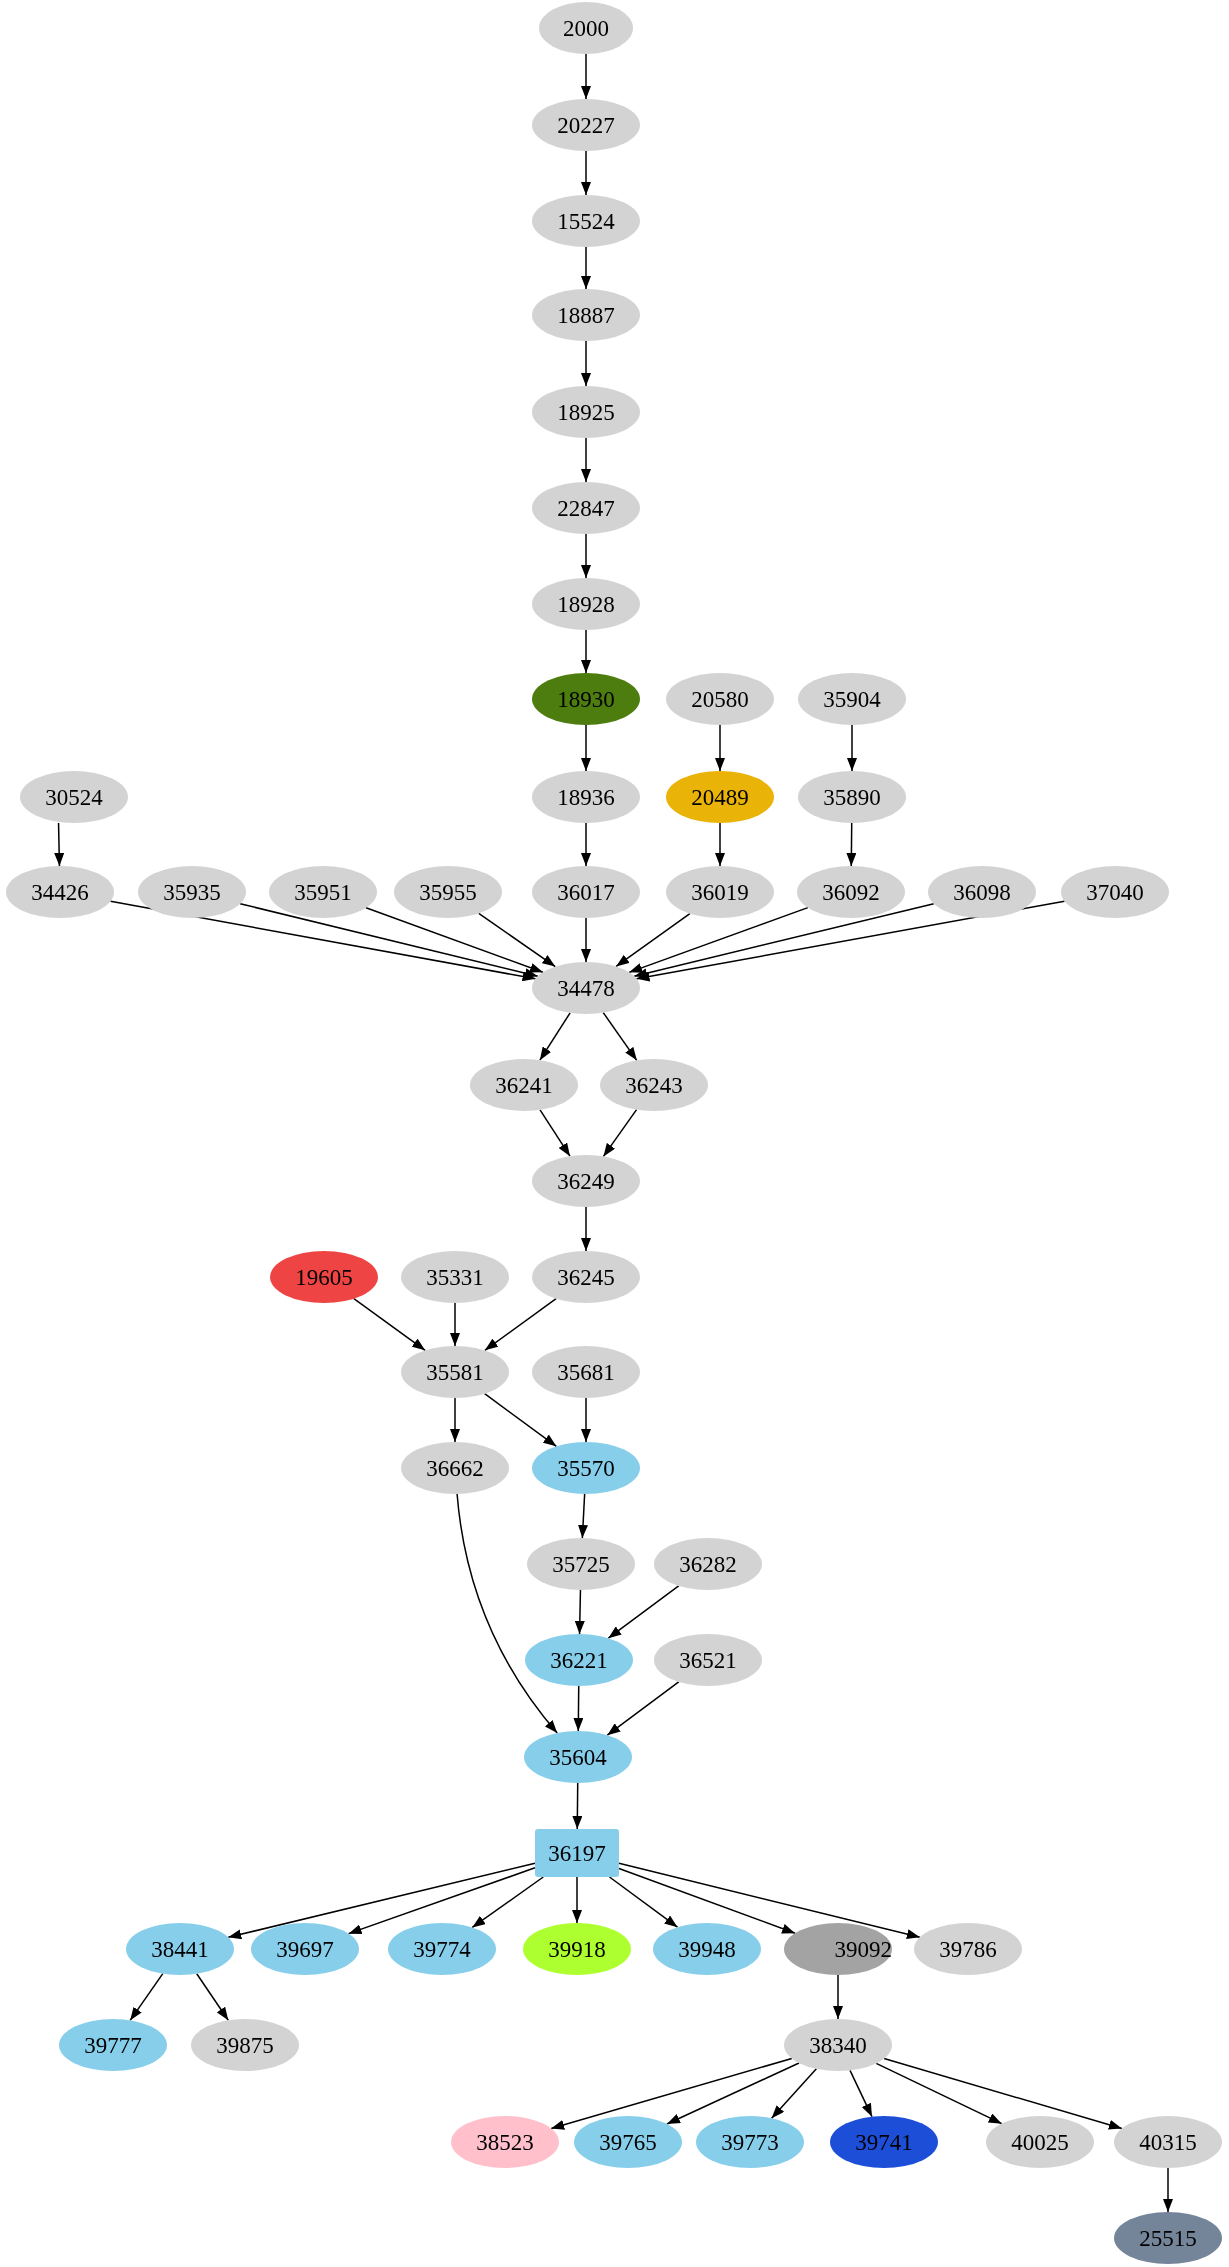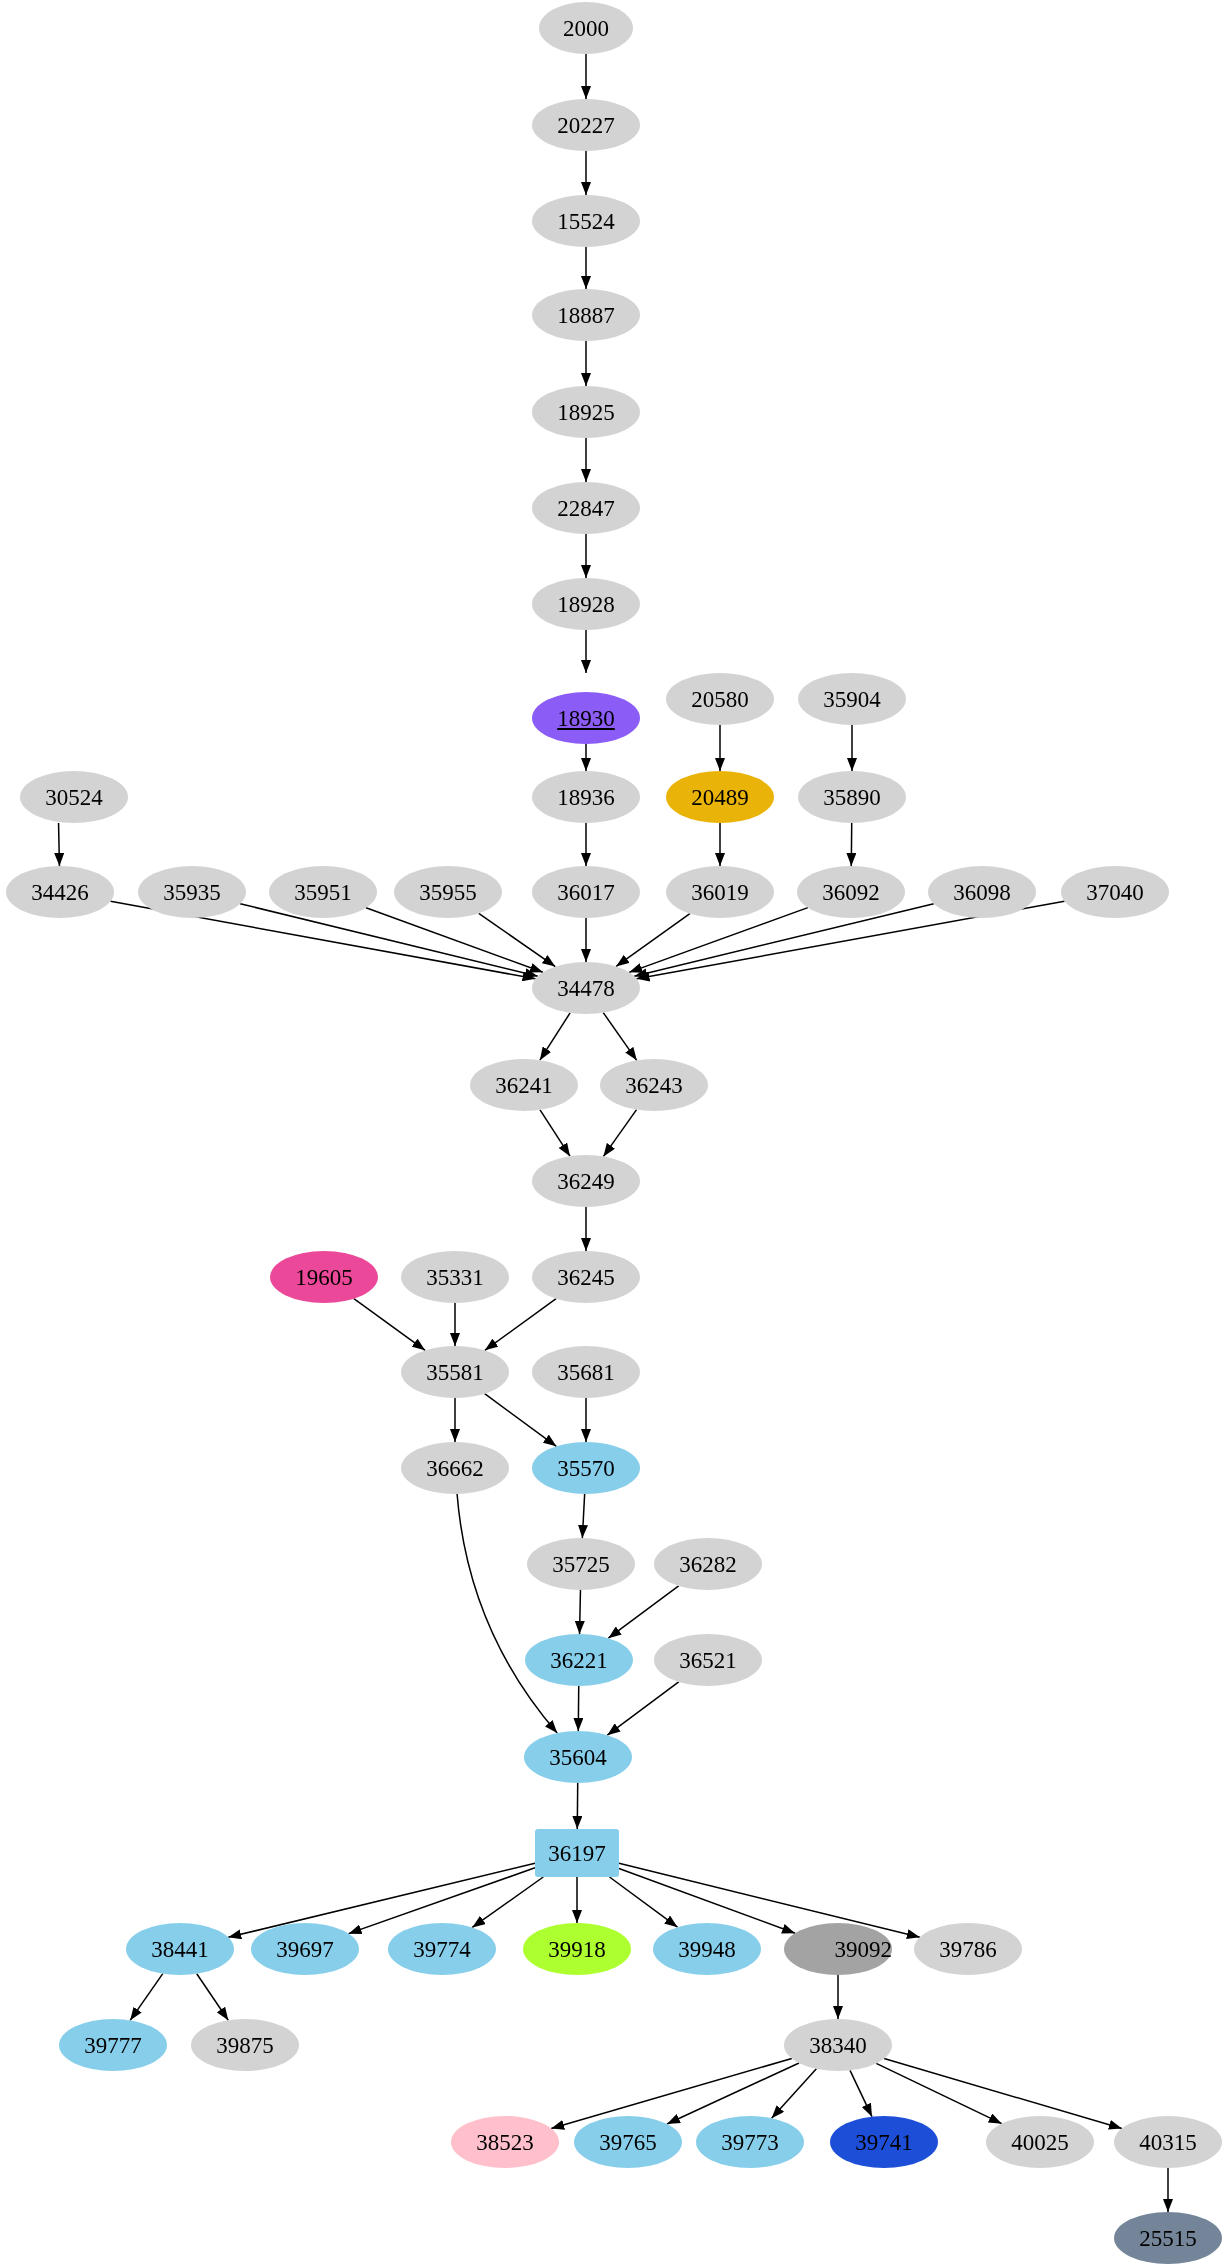--- a/index.html
+++ b/index.html
@@ -108,21 +108,21 @@
       </div>
       <div class="node" style="left: 532px; top: 386px; width: 108px; height: 52px; background: rgb(211, 211, 211); text-align: center;">
         <span>18925</span>
       </div>
       <div class="node" style="left: 532px; top: 482px; width: 108px; height: 52px; background: rgb(211, 211, 211);">
         <span>22847</span>
       </div>
       <div class="node" style="left: 532px; top: 578px; width: 108px; height: 52px; background: rgb(211, 211, 211);">
         <span>18928</span>
       </div>
-      <div class="node" style="left: 532px; top: 692px; width: 108px; height: 52px; background: #8b5cf6; text-decoration: underline;">
+      <div class="node" style="left: 532px; top: 673px; width: 108px; height: 52px; background: #4d7c0f;">
         <span>18930</span>
       </div>
       <div class="node" style="left: 666px; top: 673px; width: 108px; height: 52px; background: rgb(211, 211, 211);">
         <span>20580</span>
       </div>
       <div class="node" style="left: 798px; top: 673px; width: 108px; height: 52px; background: rgb(211, 211, 211); text-align: center;">
         <span>35904</span>
       </div>
       <div class="node" style="left: 532px; top: 771px; width: 108px; height: 52px; background: rgb(211, 211, 211);">
         <span>18936</span>
@@ -168,21 +168,21 @@
       </div>
       <div class="node" style="left: 470px; top: 1059px; width: 108px; height: 52px; background: rgb(211, 211, 211);">
         <span>36241</span>
       </div>
       <div class="node" style="left: 600px; top: 1059px; width: 108px; height: 52px; background: rgb(211, 211, 211);">
         <span>36243</span>
       </div>
       <div class="node" style="left: 532px; top: 1155px; width: 108px; height: 52px; background: rgb(211, 211, 211);">
         <span>36249</span>
       </div>
-      <div class="node" style="left: 270px; top: 1251px; width: 108px; height: 52px; background: #ec4899;">
+      <div class="node" style="left: 270px; top: 1251px; width: 108px; height: 52px; background: #ef4444;">
         <span>19605</span>
       </div>
       <div class="node" style="left: 401px; top: 1251px; width: 108px; height: 52px; background: rgb(211, 211, 211);">
         <span>35331</span>
       </div>
       <div class="node" style="left: 532px; top: 1251px; width: 108px; height: 52px; background: rgb(211, 211, 211);">
         <span>36245</span>
       </div>
       <div class="node" style="left: 401px; top: 1346px; width: 108px; height: 52px; background: rgb(211, 211, 211);">
         <span>35581</span>

